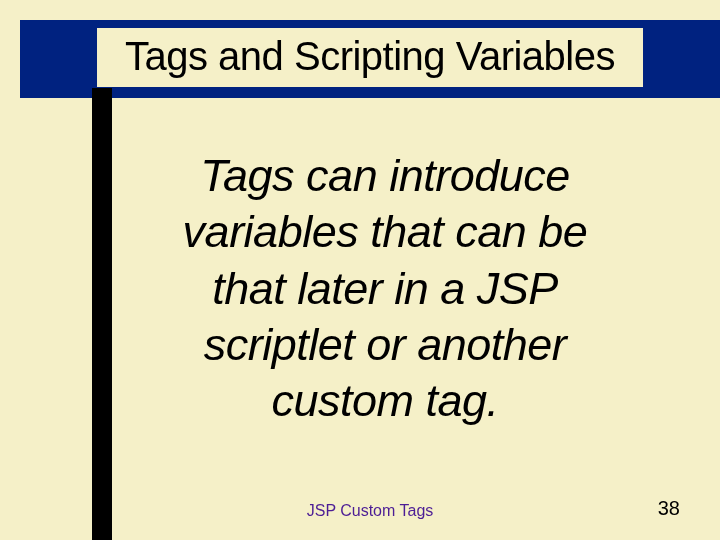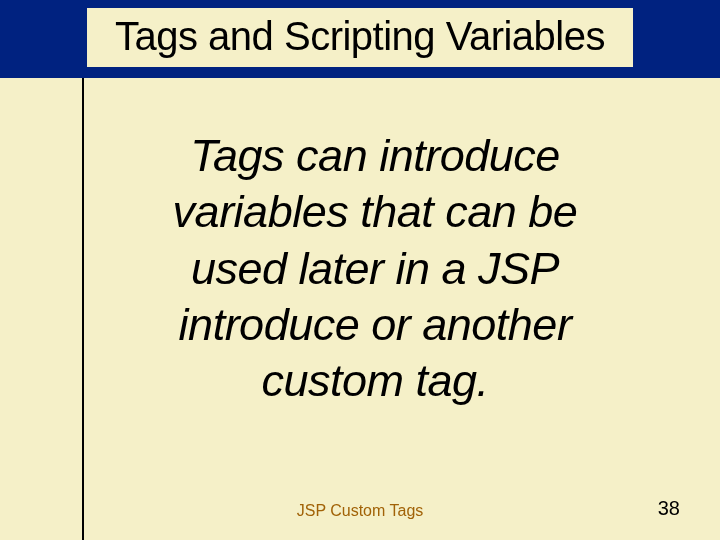--- a/index.html
+++ b/index.html
@@ -1,15 +1,15 @@
 <!DOCTYPE html>
 <html><head>
   <meta charset="utf-8">
   <style>
-    * { margin: 0; padding: 0; box-sizing: border-box; }
+    * { margin: 0; padding: 10px; box-sizing: border-box; }
     body {
       width: 720px;
       height: 540px;
       background: #f5f0c8;
       font-family: Arial, Helvetica, sans-serif;
       position: relative;
       overflow: hidden;
     }
     .title-bar {
       background: #002280;
@@ -49,35 +49,35 @@
       color: #000;
       line-height: 1.25;
       letter-spacing: -0.5px;
     }
     .footer-title {
       position: absolute;
       left: 50%;
       bottom: 20px;
       transform: translateX(-50%);
       font-size: 16px;
-      color: #a16207;
+      color: #4c1d95;
     }
     .footer-page {
       position: absolute;
       right: 40px;
       bottom: 20px;
       font-size: 20px;
       color: #000;
     }
   </style>
 </head>
 <body>
 
 <div class="title-bar">
   <div class="title-text">Tags and Scripting Variables</div>
 </div>
 
 <div class="side-line"></div>
 
-<div class="body-text">Tags can introduce variables that can be used later in a JSP introduce or another custom tag.</div>
+<div class="body-text">Tags can introduce variables that can be that later in a JSP scriptlet or another custom tag.</div>
 
 <div class="footer-title">JSP Custom Tags</div>
 <div class="footer-page">38</div>
 
 </body></html>

